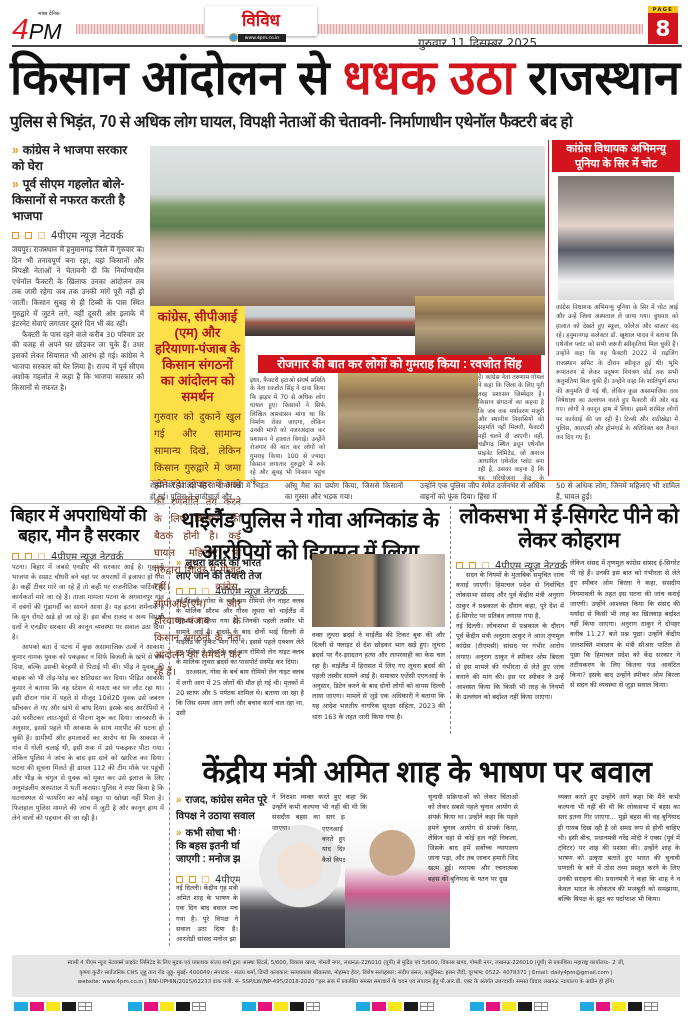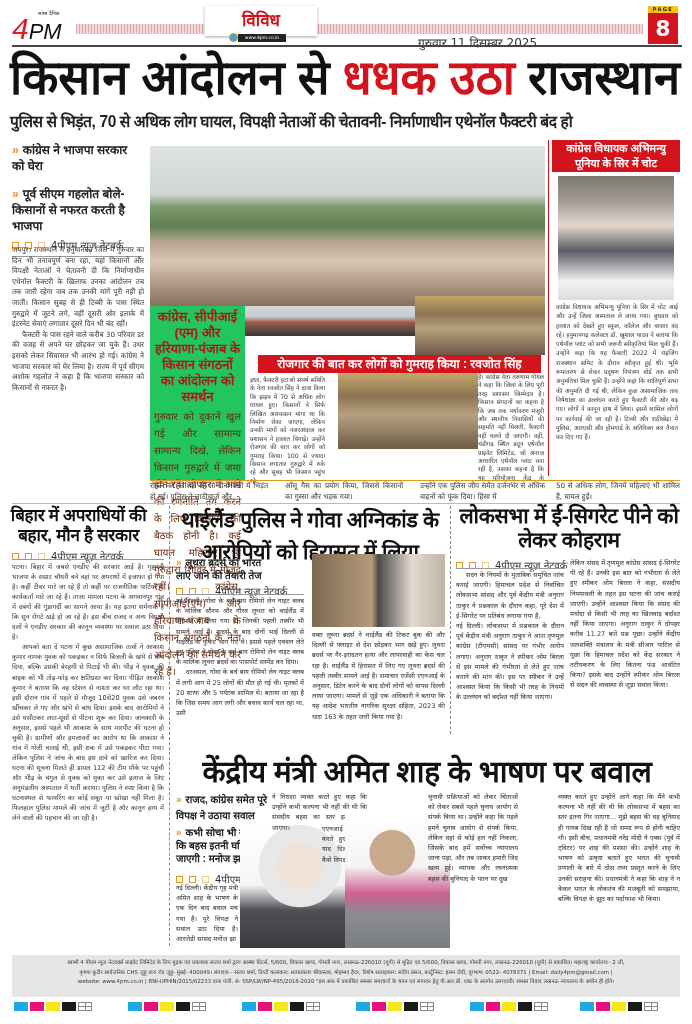--- a/index.html
+++ b/index.html
@@ -33,21 +33,21 @@
 .sq.lt{border-color:#f2c890}
 .rule{height:1px;background:#999}
 .photo{overflow:hidden}
 .ph-farmers{background:linear-gradient(180deg,#dfe3e4 0%,#cfd6d2 30%,#7e9a6b 38%,#5e7f52 50%,#b7a48f 60%,#d8c6b5 72%,#8a6e5b 100%)}
 .ph-crowd2{background:linear-gradient(180deg,#c4a76b 0%,#8d7452 30%,#b6a17d 55%,#6d5a47 100%)}
 .ph-crowd3{background:linear-gradient(180deg,#d5d8d7 0%,#c4ccd0 35%,#a05a48 55%,#5a4a44 80%,#3b3430 100%)}
 .ph-patient{background:linear-gradient(180deg,#7c7770 0%,#a29c95 20%,#e4d6cc 40%,#5a5c66 60%,#f2f2f2 85%,#dcdcdc 100%)}
 .ph-brothers{background:linear-gradient(90deg,#7c6a52 0%,#b69a7a 45%,#4c4a48 50%,#e2d9cf 75%,#bfb4a7 100%)}
 .ph-shah{background:radial-gradient(circle at 50% 35%,#f0e2d6 0 22%,#e8e8e8 23%,#e8e8e8 40%,transparent 41%),linear-gradient(180deg,#ffffff 0%,#f5f5f5 50%,#4f4f55 70%,#3a3a40 100%)}
 .ph-manoj{background:radial-gradient(circle at 45% 30%,#c9a98c 0 20%,transparent 21%),linear-gradient(180deg,#fff 0%,#f4f4f4 40%,#cc5f8f 60%,#8a8c92 75%,#7b7d84 100%)}
-.yellow-box{background:#22c55e}
+.yellow-box{background:#fde047}
 .yellow-box .title{color:#b3141c;font-family:"Liberation Sans",sans-serif;font-weight:bold;font-size:13px;line-height:16px;text-align:center}
 .yellow-box .body-text{color:#6a2a10;font-size:10px;line-height:17px}
 .red-banner{background:#d3141c;color:#fff;font-family:"Liberation Sans",sans-serif;font-weight:bold;text-align:center;white-space:nowrap}
 .dash-v{border-left:1px dashed #888}
 .art-hl{font-family:"Liberation Sans",sans-serif;font-weight:bold;color:#111;text-align:center;white-space:nowrap;letter-spacing:-0.3px}
 .footer{left:12px;top:955px;width:668px;height:42px;background:#e6e6e6;font-size:5.4px;line-height:9.5px;text-align:center;color:#333;padding:3px 5px}
 .regbar{top:1002px;height:10px;display:flex;gap:2px}
 .regbar span{width:14px;height:9px;display:inline-block}
 </style>
 </head>
@@ -69,21 +69,21 @@
 
 <div class="abs hl-main">
   <span>किसान आंदोलन से</span>
   <span class="red">धधक उठा</span>
   <span>राजस्थान</span>
 </div>
 <div class="abs sub-hl">पुलिस से भिड़ंत, 70 से अधिक लोग घायल, विपक्षी नेताओं की चेतावनी- निर्माणाधीन एथेनॉल फैक्टरी बंद हो</div>
 
 <div class="abs" style="left:12px;top:142px;width:130px">
   <div class="bullet"><span class="chev">»</span><span>कांग्रेस ने भाजपा सरकार को घेरा</span></div>
-  <div class="bullet" style="margin-top:12px"><span class="chev">»</span><span>पूर्व सीएम गहलोत बोले- किसानों से नफरत करती है भाजपा</span></div>
+  <div class="bullet" style="margin-top:2px"><span class="chev">»</span><span>पूर्व सीएम गहलोत बोले- किसानों से नफरत करती है भाजपा</span></div>
   <div class="byline" style="margin-top:4px">
       <span class="sq"></span>
       <span class="sq"></span>
       <span class="sq lt"></span>
       <span>4पीएम न्यूज़ नेटवर्क</span>
     </div>
   <div class="rule" style="margin-top:4px"></div>
 </div>
 <div class="abs body-text" style="left:12px;top:245px;width:132px">
   <p>जयपुर। राजस्थान में हनुमानगढ़ जिले में गुरुवार का दिन भी तनावपूर्ण बना रहा, यहां किसानों और विपक्षी नेताओं ने चेतावनी दी कि निर्माणाधीन एथेनॉल फैक्टरी के खिलाफ उनका आंदोलन तब तक जारी रहेगा जब तक उनकी मांगें पूरी नहीं हो जातीं। किसान सुबह से ही टिब्बी के पास स्थित गुरुद्वारे में जुटने लगे, वहीं दूसरी ओर इलाके में इंटरनेट सेवाएं लगातार दूसरे दिन भी बंद रहीं।</p>

